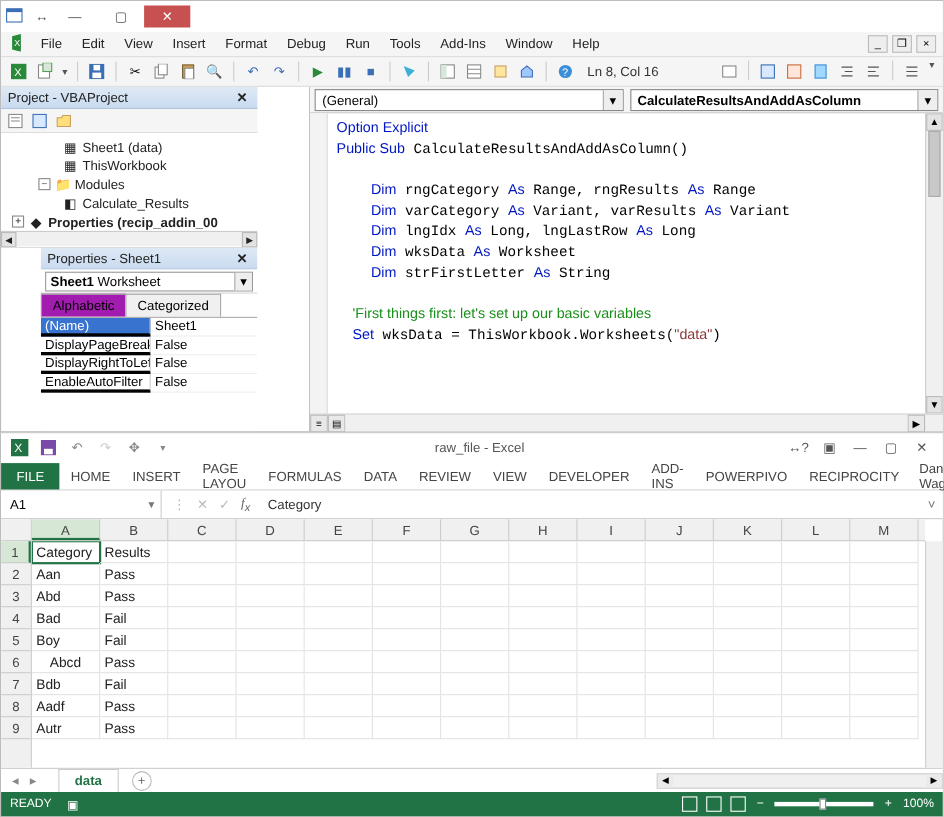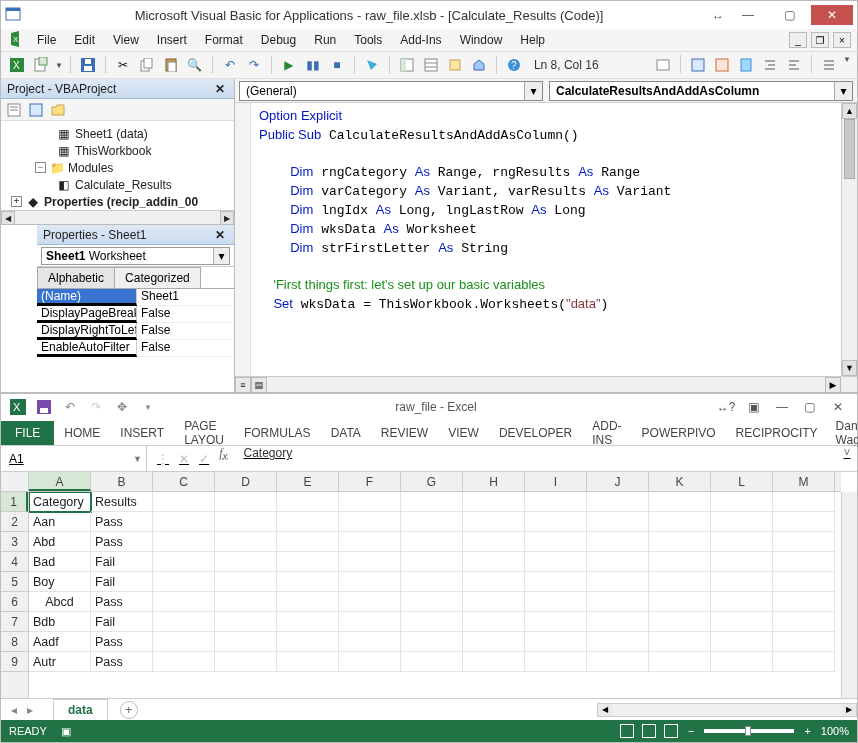--- a/index.html
+++ b/index.html
@@ -20,21 +20,21 @@
 
 .vba-toolbar { height:28px; background:#f5f5f5; display:flex; align-items:center; padding:0 6px; gap:4px; border-top:1px solid #ddd; border-bottom:1px solid #ddd; }
 .vba-toolbar .tb-btn { width:20px; height:20px; display:flex; align-items:center; justify-content:center; }
 .vba-toolbar .sep { width:1px; height:18px; background:#ccc; margin:0 3px; }
 .vba-toolbar .status { margin-left:6px; color:#333; font-size:12px; }
 .vba-toolbar .right-cluster { margin-left:auto; display:flex; gap:4px; }
 
 
 .vba-body { display:flex; height:calc(100% - 28px - 22px - 28px); }
 .vba-left { width:233px; display:flex; flex-direction:column; }
-.vba-right { flex:1; display:flex; flex-direction:column; border-left:1px solid #bbb; }
+.vba-right { flex:1; display:flex; flex-direction:column; border-left:1px solid #bbb;margin-left:47px; }
 
 
 .pane-title { height:20px; background:linear-gradient(#dfe9f5,#c9dbf0); display:flex; align-items:center; padding:0 6px; font-size:12px; color:#222; border-bottom:1px solid #9db8d6; }
 .pane-title .pane-close { margin-left:auto; width:16px; height:16px; display:flex; align-items:center; justify-content:center; font-weight:bold; }
 .proj-toolbar { height:22px; display:flex; align-items:center; gap:4px; padding:0 4px; background:#f5f5f5; border-bottom:1px solid #ddd; }
 .proj-toolbar .ptb { width:18px; height:18px; display:flex; align-items:center; justify-content:center; }
 
 .proj-tree { flex:0 0 104px; overflow:auto; background:#fff; padding:4px 2px; font-size:12px; color:#222; border-bottom:1px solid #bbb; position:relative; }
 .tree-row { display:flex; align-items:center; height:17px; padding-left:4px; gap:4px; white-space:nowrap; }
 .tree-row .exp { width:11px; height:11px; border:1px solid #888; display:flex; align-items:center; justify-content:center; font-size:9px; line-height:1; color:#555; background:#fff; }
@@ -44,21 +44,21 @@
 .proj-tree .hscroll .arrow { width:14px; height:14px; background:#e3e3e3; border:1px solid #bbb; display:flex; align-items:center; justify-content:center; font-size:8px; }
 .proj-tree .hscroll .track { flex:1; position:relative; }
 
 
 .props { flex:1; display:flex; flex-direction:column; overflow:hidden;margin-left:36px; }
 .props-object { height:22px; display:flex; align-items:center; padding:0 4px; border-bottom:1px solid #ccc; background:#fff; }
 .props-object .combo { flex:1; border:1px solid #999; height:18px; display:flex; align-items:center; padding:0 4px; font-size:12px; position:relative; background:#fff; }
 .props-object .combo .arrow { position:absolute; right:0; top:0; width:16px; height:100%; background:#eee; border-left:1px solid #aaa; display:flex; align-items:center; justify-content:center; }
 .props-tabs { display:flex; background:#fff; }
 .props-tab { padding:3px 10px; font-size:12px; border:1px solid #aaa; border-bottom:none; background:#f0f0f0; margin-right:-1px; }
-.props-tab.active { background:#e5e5e5; }
+.props-tab.active { background:#a21caf; }
 .props-grid { flex:1; overflow:auto; background:#fff; border-top:1px solid #aaa; }
 .props-row { display:flex; height:17px; font-size:12px; }
 .props-row .pname { width:100px; padding:0 4px; border-right:1px solid #ccc; border-bottom:3px solid #000000; overflow:hidden; }
 .props-row .pval { flex:1; padding:0 4px; border-bottom:1px solid #eee; }
 .props-row.sel .pname { background:#3874cf; color:#fff; }
 
 
 .code-combos { height:24px; display:flex; gap:6px; padding:2px 4px; background:#f5f5f5; border-bottom:1px solid #ccc; }
 .code-combos .ccombo { flex:1; border:1px solid #888; background:#fff; height:20px; display:flex; align-items:center; padding:0 6px; position:relative; font-size:12px; }
 .code-combos .ccombo .arrow { position:absolute; right:0; top:0; width:18px; height:100%; border-left:1px solid #aaa; background:#eee; display:flex; align-items:center; justify-content:center; }
@@ -82,21 +82,21 @@
 .excel-qat .qbtn { width:18px; height:18px; display:flex; align-items:center; justify-content:center; color:#666; }
 .excel-qat .doc-title { flex:1; text-align:center; color:#555; font-size:12px; }
 .excel-qat .win-grp { display:flex; gap:6px; }
 .excel-qat .win-grp .wb { width:22px; height:18px; display:flex; align-items:center; justify-content:center; color:#555; }
 
 .excel-ribbon { height:26px; display:flex; align-items:center; background:#fff; border-bottom:1px solid #ccc; }
 .excel-ribbon .rtab { padding:5px 10px; font-size:12px; color:#444; }
 .excel-ribbon .rtab.file { background:#217346; color:#fff; padding:5px 14px; }
 .excel-ribbon .user { margin-left:auto; padding:0 8px; color:#444; font-size:12px; display:flex; align-items:center; gap:4px; }
 
-.excel-fx { height:26px; display:flex; border-bottom:1px solid #ccc; background:#fff;text-decoration:underline; }
+.excel-fx { height:26px; display:flex; align-items:center; border-bottom:1px solid #ccc; background:#fff; }
 .excel-fx .namebox { width:146px; height:100%; border-right:1px solid #ccc; display:flex; align-items:center; padding:0 8px; position:relative; }
 .excel-fx .namebox .arrow { position:absolute; right:4px; font-size:9px; color:#777; }
 .excel-fx .fxbtns { display:flex; align-items:center; gap:10px; padding:0 10px; color:#bbb; }
 .excel-fx .fxlabel { font-style:italic; color:#666; margin-right:8px; font-family:"Times New Roman",serif; }
 .excel-fx .fxinput { flex:1; padding:0 8px; color:#333; }
 .excel-fx .fxexpand { width:20px; text-align:center; color:#777; }
 
 .excel-grid { flex:1; display:flex; overflow:hidden; position:relative; }
 .grid-corner { width:28px; height:20px; background:#f0f0f0; border-right:1px solid #ccc; border-bottom:1px solid #ccc; position:absolute; top:0; left:0; }
 .grid-cols { position:absolute; top:0; left:28px; right:16px; height:20px; display:flex; background:#f0f0f0; border-bottom:1px solid #ccc; }
@@ -132,21 +132,20 @@
 
 <div class="vba-window">
 
   <div class="vba-titlebar">
     <span class="sys-icon">
       <svg viewBox="0 0 16 16" width="16" height="16">
           <rect x="1" y="2" width="14" height="12" fill="#fff" stroke="#3b6fb5"></rect>
           <rect x="1" y="2" width="14" height="3" fill="#3b6fb5"></rect>
         </svg>
     </span>
-    <span class="title">Microsoft Visual Basic for Applications - raw_file.xlsb - [Calculate_Results (Code)]</span>
     <span style="width:18px;text-align:center;color:#555;">↔</span>
     <span class="win-btn">—</span>
     <span class="win-btn">▢</span>
     <span class="win-btn close">✕</span>
   </div>
 
   <div class="vba-menubar">
     <span style="width:20px;text-align:center;">
       <svg viewBox="0 0 16 16" width="16" height="16">
           <path d="M2 2 L10 0 L10 16 L2 14 Z" fill="#2a8a3a"></path>

